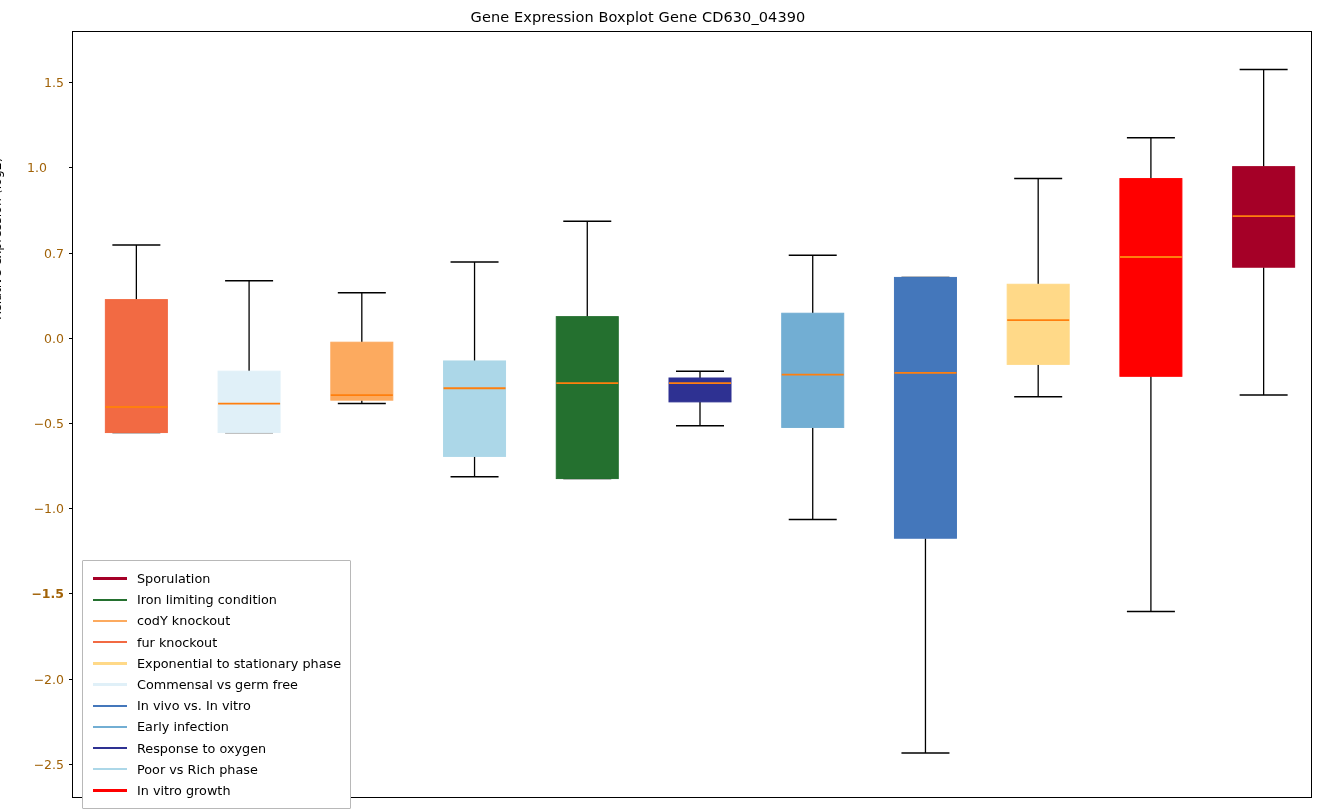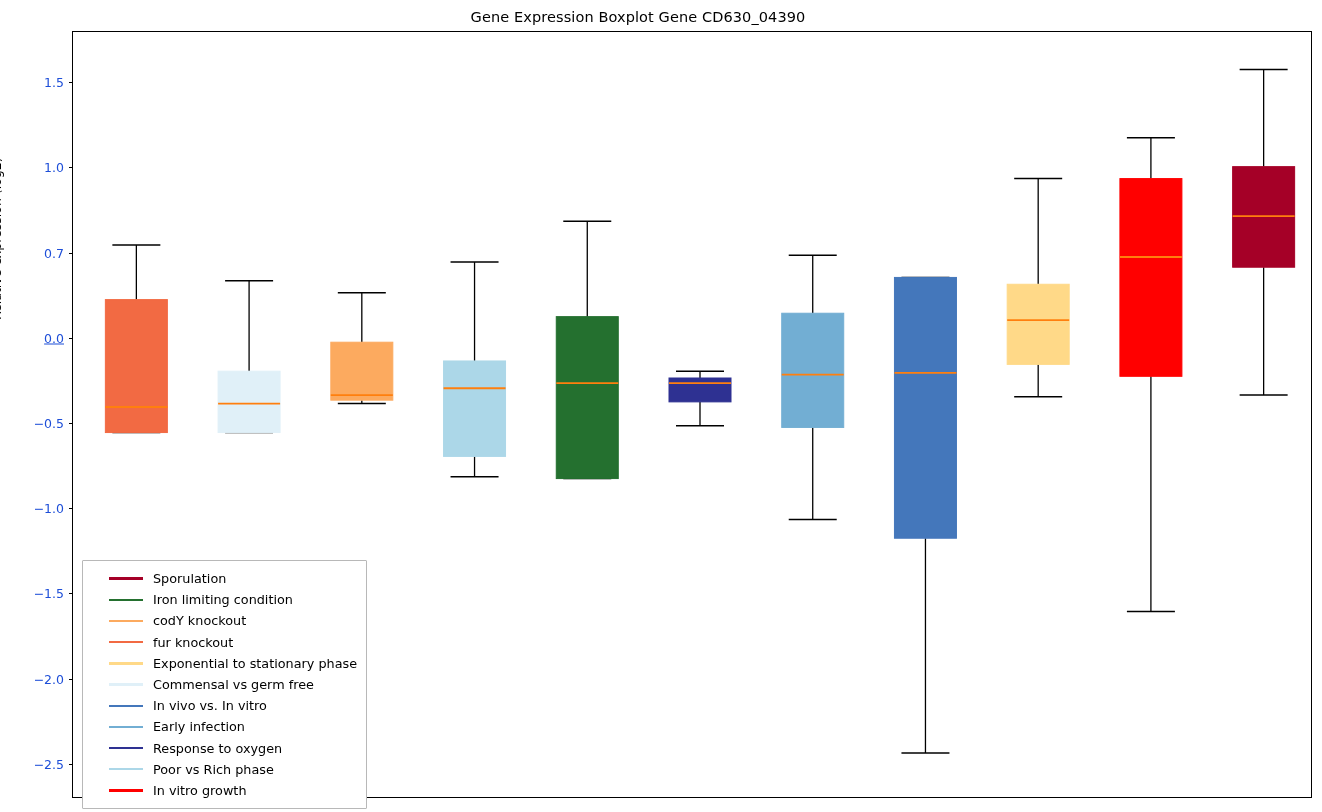--- a/index.html
+++ b/index.html
@@ -56,21 +56,21 @@
     color: #000000;
     text-align: left;
     white-space: nowrap;
   }
   .ytick-label {
     position: absolute;
     right: 0;
     width: 54px;
     text-align: right;
     font-size: 12.5px;
-    color: #1d4ed8;
+    color: #a16207;
     transform: translateY(-50%);
   }
   #ytick-labels {
     position: absolute;
     left: 0;
     top: 31px;
     width: 64px;
     height: 767px;
   }
   #ytick-marks {
@@ -87,21 +87,21 @@
     height: 0;
     border-top: 1.1px solid #000000;
   }
   #legend {
     position: absolute;
     left: 82px;
     top: 560px;
     background: #ffffff;
     border: 1px solid #b8b8b8;
     border-radius: 1px;
-    padding: 7px 9px 7px 22px;
+    padding: 7px 9px 7px 6px;
     box-sizing: border-box;
   }
   .legend-row {
     display: flex;
     align-items: center;
     height: 21.2px;
   }
   .legend-swatch {
     width: 34px;
     height: 2.4px;
@@ -119,26 +119,26 @@
 <body>
 
 <div id="figure">
 
   <div id="chart-title">Gene Expression Boxplot Gene CD630_04390</div>
 
   <div id="y-axis-label">Relative expression (log2)</div>
 
   <div id="ytick-labels">
       <div class="ytick-label" style="top: 51.1333px;">1.5</div>
-      <div class="ytick-label" style="top: 136.356px;">1.0</div>
+      <div class="ytick-label" style="top: 136.356px; text-align: center;">1.0</div>
       <div class="ytick-label" style="top: 221.578px;">0.7</div>
-      <div class="ytick-label" style="top: 306.8px; text-decoration: underline;">0.0</div>
+      <div class="ytick-label" style="top: 306.8px;">0.0</div>
       <div class="ytick-label" style="top: 392.022px;">−0.5</div>
       <div class="ytick-label" style="top: 477.244px;">−1.0</div>
-      <div class="ytick-label" style="top: 562.467px;">−1.5</div>
+      <div class="ytick-label" style="top: 562.467px; font-weight: bold;">−1.5</div>
       <div class="ytick-label" style="top: 647.689px;">−2.0</div>
       <div class="ytick-label" style="top: 732.911px;">−2.5</div>
     </div>
   <div id="ytick-marks">
       <div class="ytick-mark" style="top: 51.1333px;"></div>
       <div class="ytick-mark" style="top: 136.356px;"></div>
       <div class="ytick-mark" style="top: 221.578px;"></div>
       <div class="ytick-mark" style="top: 306.8px;"></div>
       <div class="ytick-mark" style="top: 392.022px;"></div>
       <div class="ytick-mark" style="top: 477.244px;"></div>

